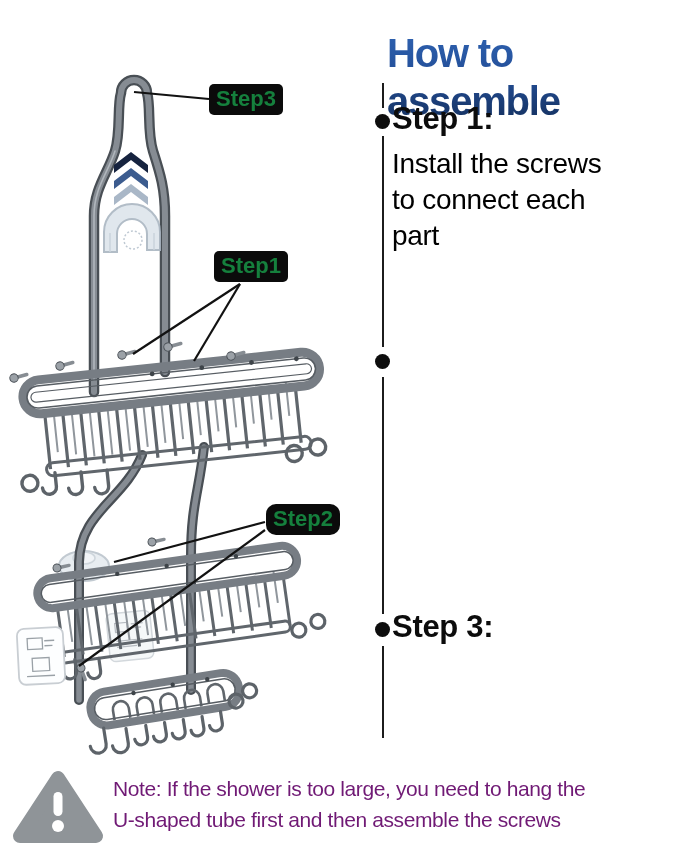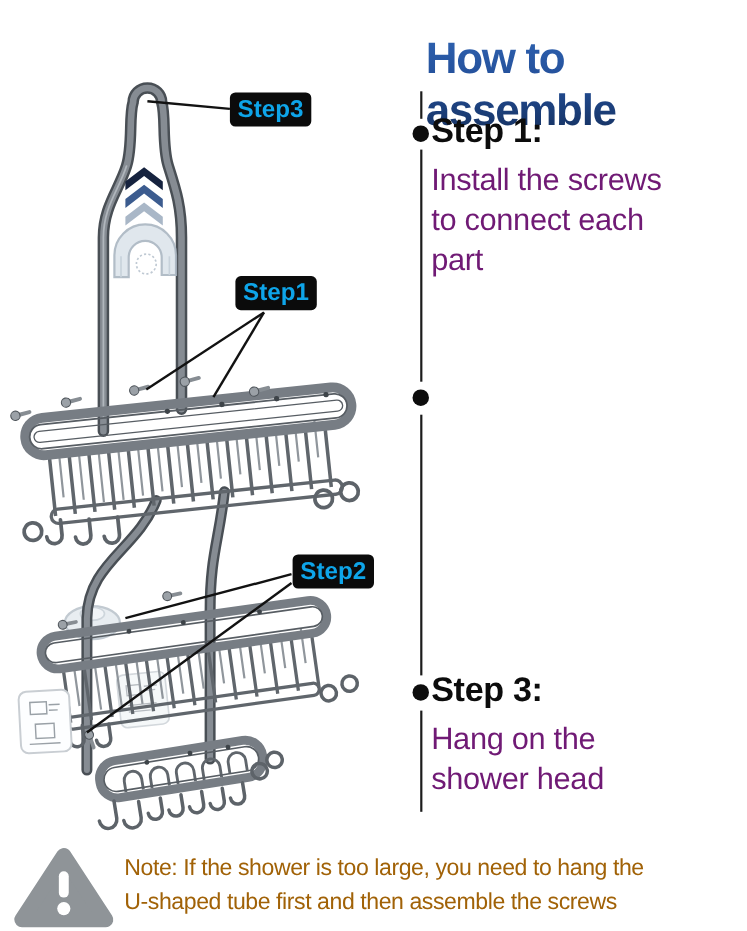--- a/index.html
+++ b/index.html
@@ -7,27 +7,27 @@
         font-family:"Liberation Sans", sans-serif;}
   
   .page-title{position:absolute;left:387px;top:2px;width:292px;
       font-size:40px;font-weight:800;letter-spacing:-1.2px;line-height:1.2;
       background:linear-gradient(180deg,#2f63b2 0%,#24509a 45%,#142f5c 100%);
       -webkit-background-clip:text;background-clip:text;color:transparent;}
   .tl-seg{position:absolute;left:382px;width:2px;background:#1c1c1c;}
   .tl-dot{position:absolute;left:375px;width:15px;height:15px;border-radius:50%;background:#0d0d0d;}
   .step-block{position:absolute;left:392px;width:268px;}
   .step-heading{font-size:31px;font-weight:700;color:#0c0c0c;letter-spacing:-0.3px;line-height:1.25;margin:0 0 7px 0;}
-  .step-body{font-size:28px;font-weight:400;color:#701a75;letter-spacing:-0.3px;line-height:36px;white-space:pre-line;margin:0;}
+  .step-body{font-size:28px;font-weight:400;color:#000000;letter-spacing:-0.3px;line-height:36px;white-space:pre-line;margin:0;}
   
-  .step-label{position:absolute;background:#0b0b0b;color:#0ea5e9;font-weight:700;
+  .step-label{position:absolute;background:#0b0b0b;color:#15803d;font-weight:700;
       font-size:22px;line-height:1;padding:4px 7px 5px 7px;border-radius:5px;letter-spacing:0px;}
   
   .note-text{position:absolute;left:113px;top:773px;width:566px;
-      font-size:21px;letter-spacing:-0.4px;line-height:31px;color:#a16207;white-space:pre-line;}
+      font-size:21px;letter-spacing:-0.4px;line-height:31px;color:#701a75;white-space:pre-line;}
   .note-icon{position:absolute;left:12px;top:766px;}
   .illu{position:absolute;left:0;top:0;}
 </style>
 </head>
 <body>
 
 <div class="page">
 
   <svg class="illu" width="380" height="772" viewBox="0 0 380 772">
 
@@ -185,21 +185,21 @@
       <path d="M209,99 L134,92"></path>
       <path d="M240,284 L133,354"></path>
       <path d="M240,284 L194,361"></path>
       <path d="M265,522 L114,562"></path>
       <path d="M265,530 L79,666"></path>
     </g>
   </svg>
 
   <div class="step-label" style="left:209px;top:84px;">Step3</div>
   <div class="step-label" style="left:214px;top:251px;">Step1</div>
-  <div class="step-label" style="left:266px;top:504px;">Step2</div>
+  <div class="step-label" style="left:266px;top:504px;border-radius:10px;">Step2</div>
 
   <h1 class="page-title">How to assemble</h1>
 
   <div class="tl-seg" style="top:83px;height:25px;"></div>
   <div class="tl-seg" style="top:136px;height:211px;"></div>
   <div class="tl-seg" style="top:377px;height:237px;"></div>
   <div class="tl-seg" style="top:646px;height:92px;"></div>
   <div class="tl-dot" style="top:114px;"></div>
   <div class="tl-dot" style="top:354px;"></div>
   <div class="tl-dot" style="top:622px;"></div>
@@ -207,22 +207,20 @@
   <div class="step-block" style="top:100px;">
     <p class="step-heading">Step 1:</p>
     <p class="step-body">Install the screws
 to connect each
 part</p>
   </div>
   <div class="step-block" style="top:340px;">
   </div>
   <div class="step-block" style="top:608px;">
     <p class="step-heading">Step 3:</p>
-    <p class="step-body">Hang on the
-shower head</p>
   </div>
 
   <svg class="note-icon" width="94" height="80" viewBox="0 0 94 80">
     <polygon points="46,12 84,70 8,70" stroke-width="14" stroke-linejoin="round" stroke="#8f9498" fill="#8f9498"></polygon>
     <rect x="41.5" y="26" width="9" height="24" rx="4.5" fill="#ffffff"></rect>
     <circle cx="46" cy="60" r="6" fill="#ffffff"></circle>
   </svg>
   <div class="note-text">Note: If the shower is too large, you need to hang the
 U-shaped tube first and then assemble the screws</div>
 

